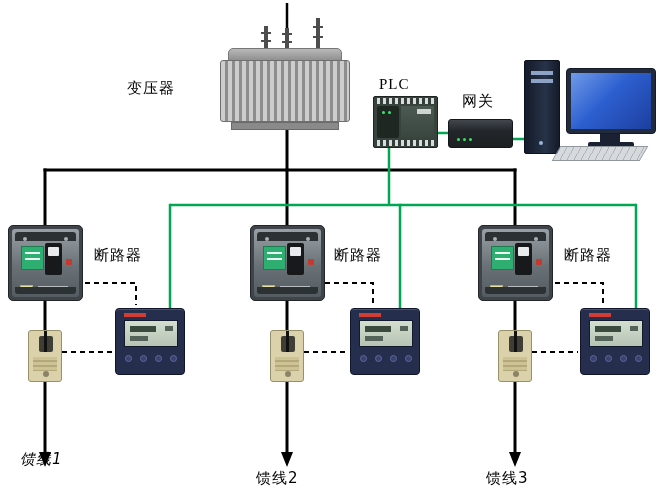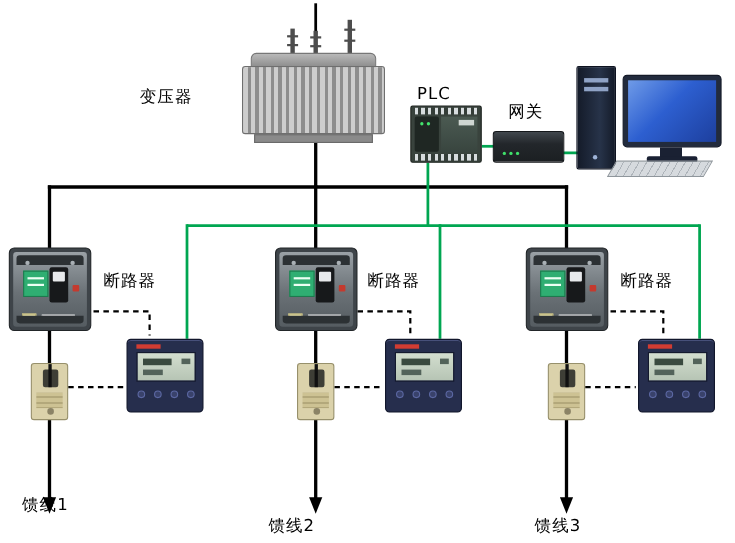--- a/index.html
+++ b/index.html
@@ -145,21 +145,21 @@
     <div class="plc-teeth" style="top:1px;"></div>
     <div class="plc-teeth" style="bottom:1px;"></div>
     <div class="plc-module">
       <div class="plc-led" style="left:5px;top:5px;"></div>
       <div class="plc-led" style="left:11px;top:5px;"></div>
     </div>
     <div class="plc-panel">
       <div class="plc-sticker"></div>
     </div>
   </div>
-  <div class="lbl" style="left:379px;top:76px;">PLC</div>
+  <div class="lbl" style="left:379px;top:76px;font-family:Liberation Serif, serif;">PLC</div>
 
   <div class="gateway">
     <div class="gw-led" style="left:8px;"></div>
     <div class="gw-led" style="left:14px;"></div>
     <div class="gw-led" style="left:20px;"></div>
   </div>
   <div class="lbl" style="left:462px;top:92px;">网关</div>
 
   <div class="computer">
     <div class="pc-tower">
@@ -289,17 +289,17 @@
     <div class="ct-grooves"></div>
     <div class="ct-screw"></div>
   </div>
   <div class="ct" style="left:498px;top:330px;">
     <div class="ct-hole"></div>
     <div class="ct-wire"></div>
     <div class="ct-grooves"></div>
     <div class="ct-screw"></div>
   </div>
 
-  <div class="lbl" style="left:20px;top:450px;">馈线1</div>
-  <div class="lbl" style="left:244px;top:469px;">馈线2</div>
+  <div class="lbl" style="left:20px;top:450px;font-style:italic;">馈线1</div>
+  <div class="lbl" style="left:256px;top:469px;">馈线2</div>
   <div class="lbl" style="left:486px;top:469px;">馈线3</div>
 
 </div>
 
 </body></html>

